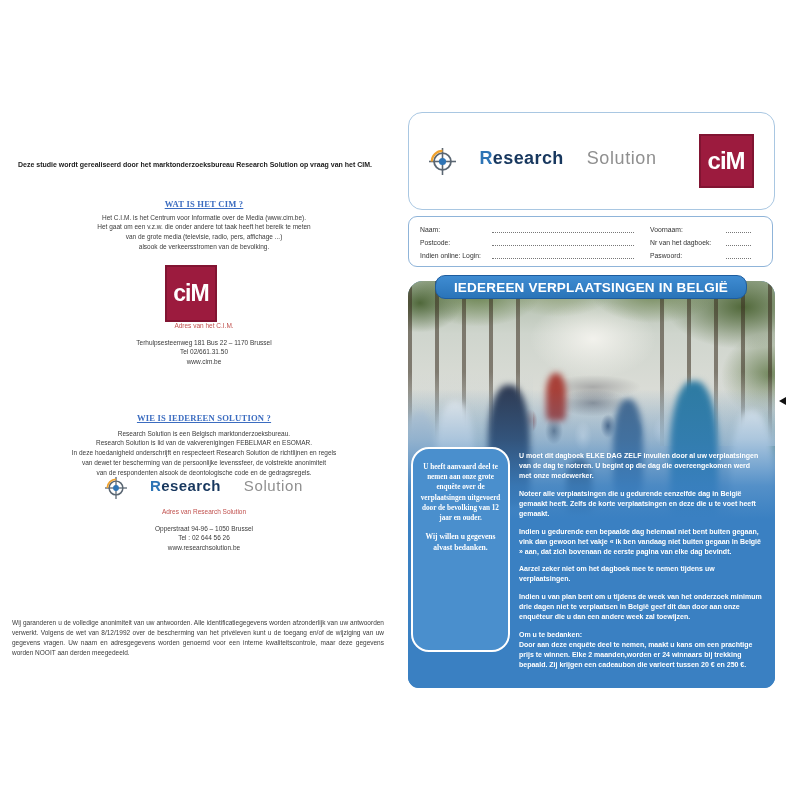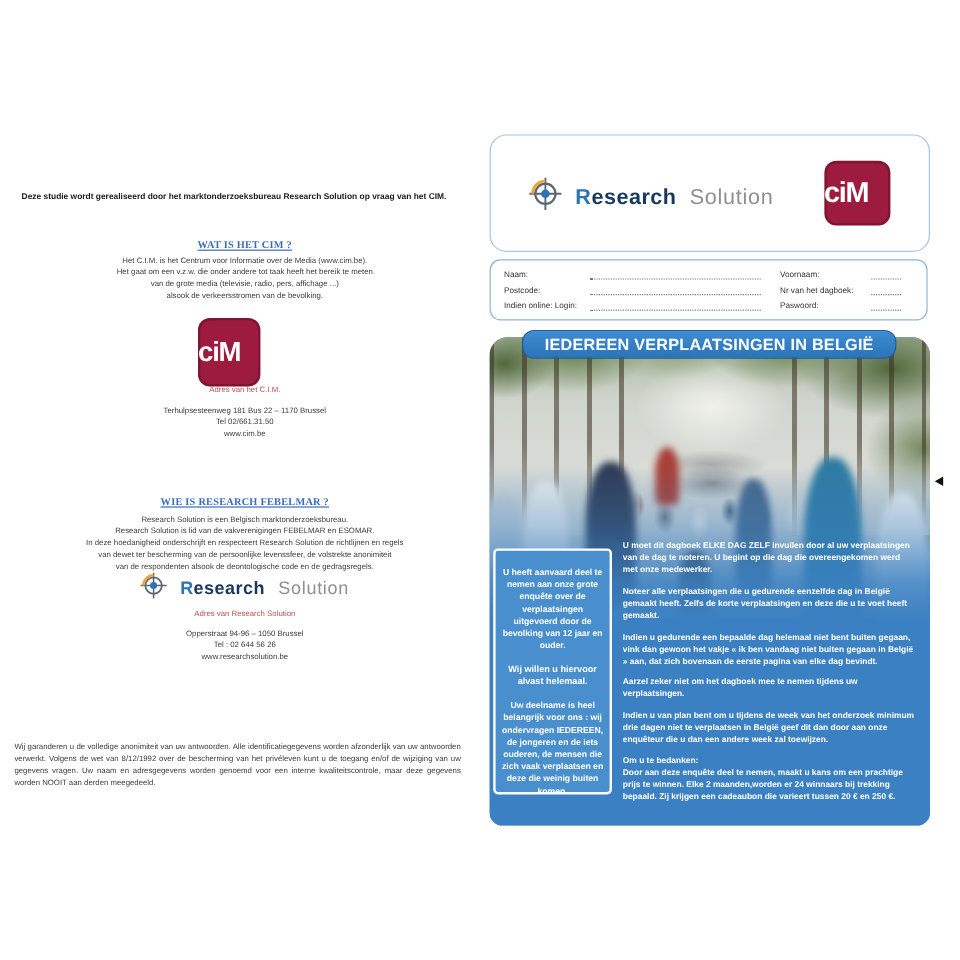--- a/index.html
+++ b/index.html
@@ -9,28 +9,28 @@
   .center{text-align:center;}
   .multiline{white-space:pre-line;}
 
   
   .intro{left:18px;top:153px;width:356px;font-size:7px;font-weight:bold;line-height:1.35;color:#1a1a1a;}
   .sec-heading{left:20px;top:190px;width:368px;font-size:8.6px;font-weight:bold;
                text-decoration:underline;color:var(--heading-blue,#3b6cc0);letter-spacing:.2px;font-family:Liberation Serif, serif;}
   .sec-heading.rs{top:404px;}
   .bodytxt{left:20px;top:206px;width:368px;font-size:6.5px;line-height:1.5;color:#3a3a3a;}
   .bodytxt.rs{top:422px;}
-  .cim-logo{background:var(--cim-crimson,#9c1b3e);display:flex;align-items:center;
-            color:#fff;font-weight:bold;border-radius:10px;box-shadow:inset 0 0 0 2px rgba(80,10,30,.35);}
+  .cim-logo{background:var(--cim-crimson,#9c1b3e);display:flex;align-items:center;justify-content:center;
+            color:#fff;font-weight:bold;border-radius:0;box-shadow:inset 0 0 0 2px rgba(80,10,30,.35);}
   .cim-logo.left{left:165px;top:265px;width:52px;height:57px;font-size:23px;letter-spacing:-1px;}
   .addr-label{width:368px;left:20px;font-size:6.5px;color:var(--address-red,#c0504d);}
   .addr-lines{width:368px;left:20px;font-size:6.5px;line-height:1.5;color:#3a3a3a;}
   .lbl-cim{top:322px;} .lines-cim{top:331px;}
   .lbl-rs{top:508px;}  .lines-rs{top:517px;}
-  .rs-logo{display:flex;align-items:flex-end;justify-content:center;gap:11px;}
+  .rs-logo{display:flex;align-items:flex-start;justify-content:center;gap:23px;}
   .rs-logo.left{left:20px;top:477px;width:368px;}
   .rs-word{font-weight:bold;font-size:15px;color:var(--rs-navy,#17375e);letter-spacing:.4px;}
   .rs-word .r1{color:var(--rs-blue,#2e74b5);}
   .rs-sol{font-size:15px;color:var(--rs-gray,#8f8f8f);letter-spacing:.6px;}
   .footer{left:12px;top:611px;width:372px;font-size:6.5px;line-height:1.55;color:#3a3a3a;text-align:justify;}
 
   
   .right-page{left:405px;top:110px;width:373px;height:585px;overflow:visible;}
   .header-box{left:3px;top:2px;width:365px;height:96px;border:1.6px solid #a9c7e2;border-radius:14px;
               display:flex;align-items:center;justify-content:center;gap:42px;background:#fff;}
@@ -82,23 +82,23 @@
   .f3{left:-4px;top:130px;width:32px;height:102px;background:#c3cdd4;}
   .f4{left:138px;top:92px;width:20px;height:48px;background:#a84038;}
   .f5{left:205px;top:118px;width:30px;height:96px;background:#46688c;}
   .f6{left:262px;top:100px;width:48px;height:152px;background:#2e7ba3;}
   .f7{left:322px;top:130px;width:44px;height:132px;background:#e9ecec;}
   .f8{left:158px;top:178px;width:26px;height:58px;background:#3c4450;}
   .photo::after{content:"";position:absolute;inset:0;
     background:linear-gradient(180deg,rgba(58,128,194,0) 0px,rgba(58,128,194,0) 108px,
       rgba(58,128,194,.35) 158px,rgba(58,128,194,.85) 205px,var(--panel-blue,#3a80c2) 238px);}
 
-  .intro-box{left:6px;top:347px;width:99px;height:205px;z-index:4;box-sizing:border-box;
-             background:var(--box-blue,#4a8fcd);border:2.5px solid #fff;border-radius:4px;
-             padding:13px 5px;color:#fff;font-weight:bold;font-size:7.2px;line-height:1.42;text-align:center;}
+  .intro-box{left:6px;top:337px;width:99px;height:205px;z-index:4;box-sizing:border-box;
+             background:var(--box-blue,#4a8fcd);border:2.5px solid #fff;border-radius:18px;
+             padding:13px 5px;color:#fff;font-weight:bold;font-size:7.2px;line-height:1.42;text-align:center;font-family:Liberation Serif, serif;}
   .intro-box p{margin:0 0 9px;}
   .intro-box p.stronger{font-size:7.6px;}
   .instructions{left:114px;top:341px;width:245px;z-index:4;color:#fff;font-weight:bold;
                 font-size:7px;line-height:1.42;}
   .instructions p{margin:0 0 8px;}
   .instructions p.thanks-head{margin:0;}
   .edge-mark{left:374px;top:287px;width:0;height:0;z-index:7;
              border-top:4px solid transparent;border-bottom:4px solid transparent;border-right:7px solid #111;}
 
   .target-icon{flex:0 0 auto;}
@@ -118,21 +118,21 @@
 alsook de verkeersstromen van de bevolking.</p>
 
     <div class="abs cim-logo left">
       <span>ciM</span>
     </div>
     <div class="abs addr-label center lbl-cim">Adres van het C.I.M.</div>
     <p class="abs addr-lines center multiline lines-cim">Terhulpsesteenweg 181 Bus 22 – 1170 Brussel
 Tel  02/661.31.50
 www.cim.be</p>
 
-    <h3 class="abs sec-heading rs center">WIE IS RESEARCH FEBELMAR ?</h3>
+    <h3 class="abs sec-heading rs center">WIE IS IEDEREEN SOLUTION ?</h3>
     <p class="abs bodytxt rs center multiline">Research Solution is een Belgisch marktonderzoeksbureau.
 Research Solution is lid van de vakverenigingen  FEBELMAR en ESOMAR.
 In deze hoedanigheid onderschrijft en respecteert Research Solution de richtlijnen en regels
 van dewet ter bescherming van de persoonlijke levenssfeer, de volstrekte anonimiteit
 van de respondenten alsook de deontologische code en de gedragsregels.</p>
 
     <div class="abs rs-logo left">
       <svg class="target-icon" width="22" height="22" viewBox="0 0 24 24">
         <line x1="12" y1="0" x2="12" y2="24" stroke="#5a6672" stroke-width="1.4"></line>
         <line x1="0" y1="12" x2="24" y2="12" stroke="#5a6672" stroke-width="1.4"></line>
@@ -205,22 +205,21 @@
           <div class="fig f7"></div>
             <div class="fig f8"></div>
         </div>
       </div>
     </div>
 
     <div class="abs banner">IEDEREEN VERPLAATSINGEN IN BELGIË</div>
 
     <div class="abs intro-box">
       <p>U heeft aanvaard deel te nemen aan onze grote enquête over de verplaatsingen uitgevoerd door de bevolking van 12 jaar en ouder.</p>
-      <p class="stronger">Wij willen u hiervoor alvast helemaal.</p>
-      <p>Uw deelname is heel belangrijk voor ons : wij ondervragen IEDEREEN, de jongeren en de iets ouderen, de mensen die zich vaak verplaatsen en deze die weinig buiten komen.</p>
+      <p class="stronger">Wij willen u gegevens alvast bedanken.</p>
     </div>
 
     <div class="abs instructions">
       <p>U moet dit dagboek ELKE DAG ZELF invullen door al uw verplaatsingen van de dag te noteren. U begint op die dag die overeengekomen werd met onze medewerker.</p>
       <p>Noteer alle verplaatsingen die u gedurende eenzelfde dag in België gemaakt heeft. Zelfs de korte verplaatsingen en deze die u te voet heeft gemaakt.</p>
       <p>Indien u gedurende een bepaalde dag helemaal niet bent buiten gegaan, vink dan gewoon het vakje « ik ben vandaag niet buiten gegaan in België » aan, dat zich bovenaan de eerste pagina van elke dag bevindt.</p>
       <p>Aarzel zeker niet om het dagboek mee te nemen tijdens uw verplaatsingen.</p>
       <p>Indien u van plan bent om u tijdens de week van het onderzoek  minimum drie dagen niet te verplaatsen in België geef dit dan door aan onze enquêteur die u dan een andere week zal toewijzen.</p>
       <p class="thanks-head">Om u te bedanken:</p>
       <p>Door aan deze enquête deel te nemen, maakt u kans om een prachtige prijs te winnen. Elke 2 maanden,worden er 24 winnaars bij trekking bepaald. Zij krijgen een cadeaubon die varieert tussen 20 € en 250 €.</p>

